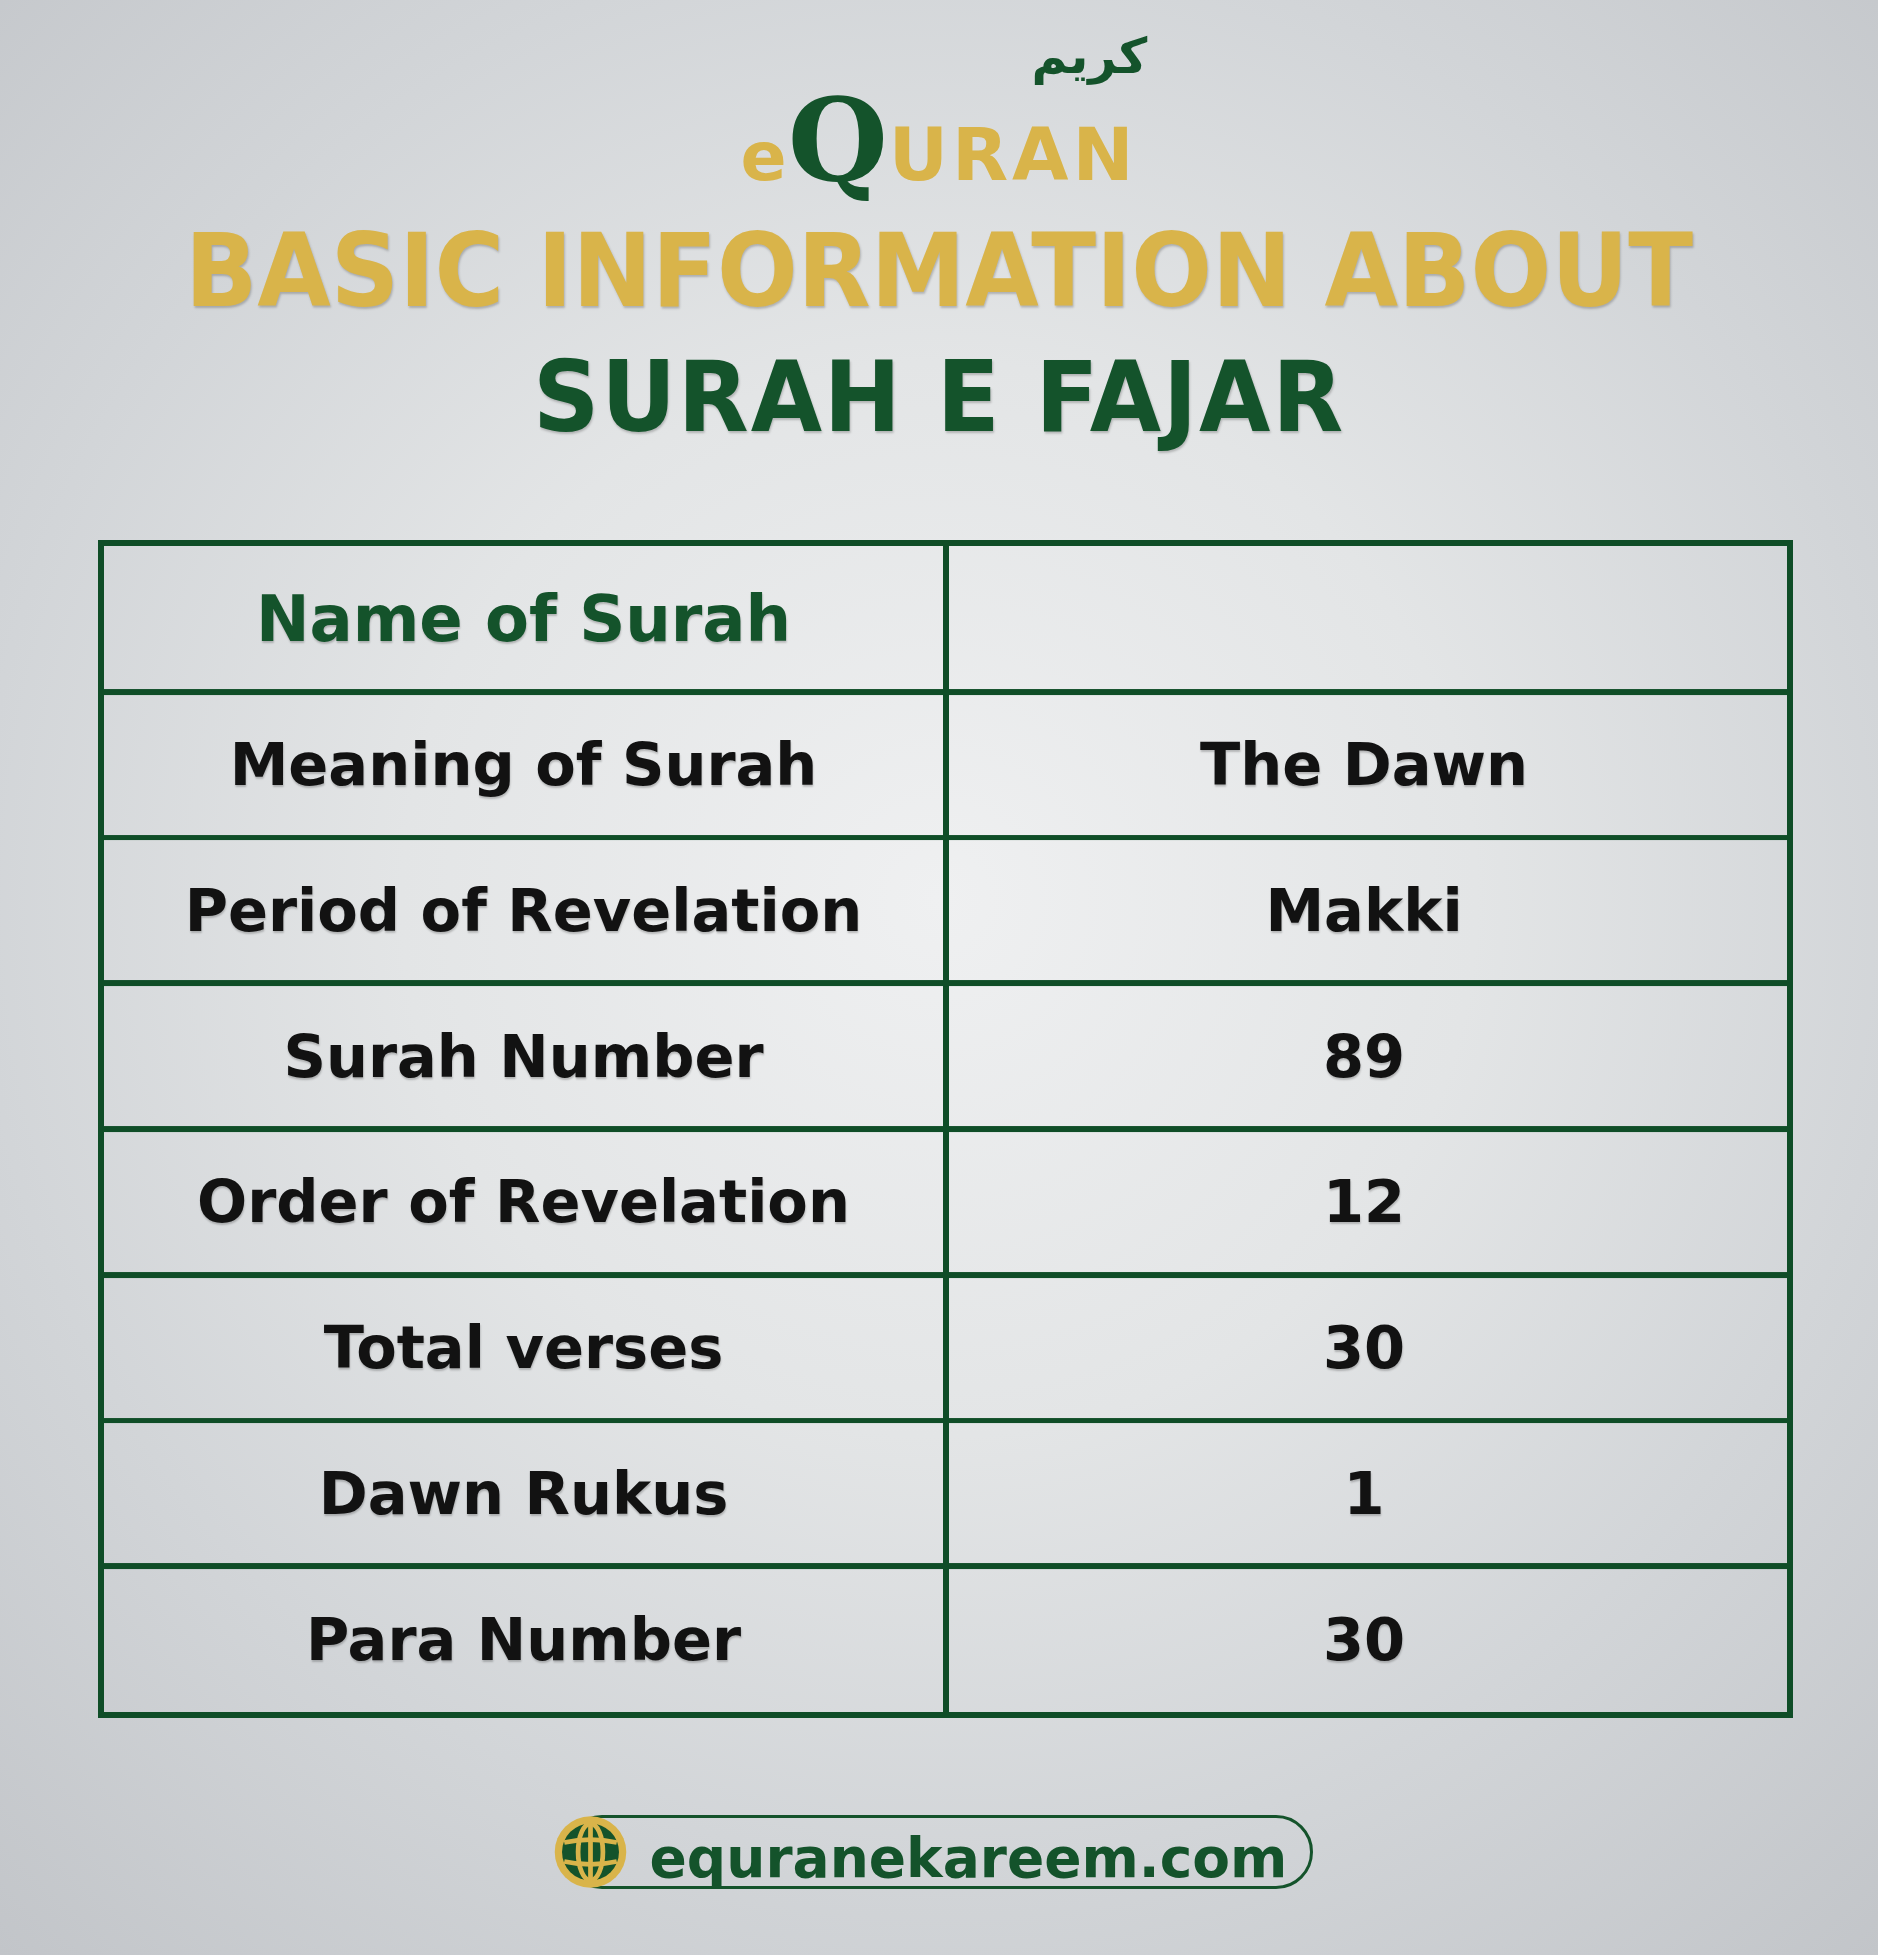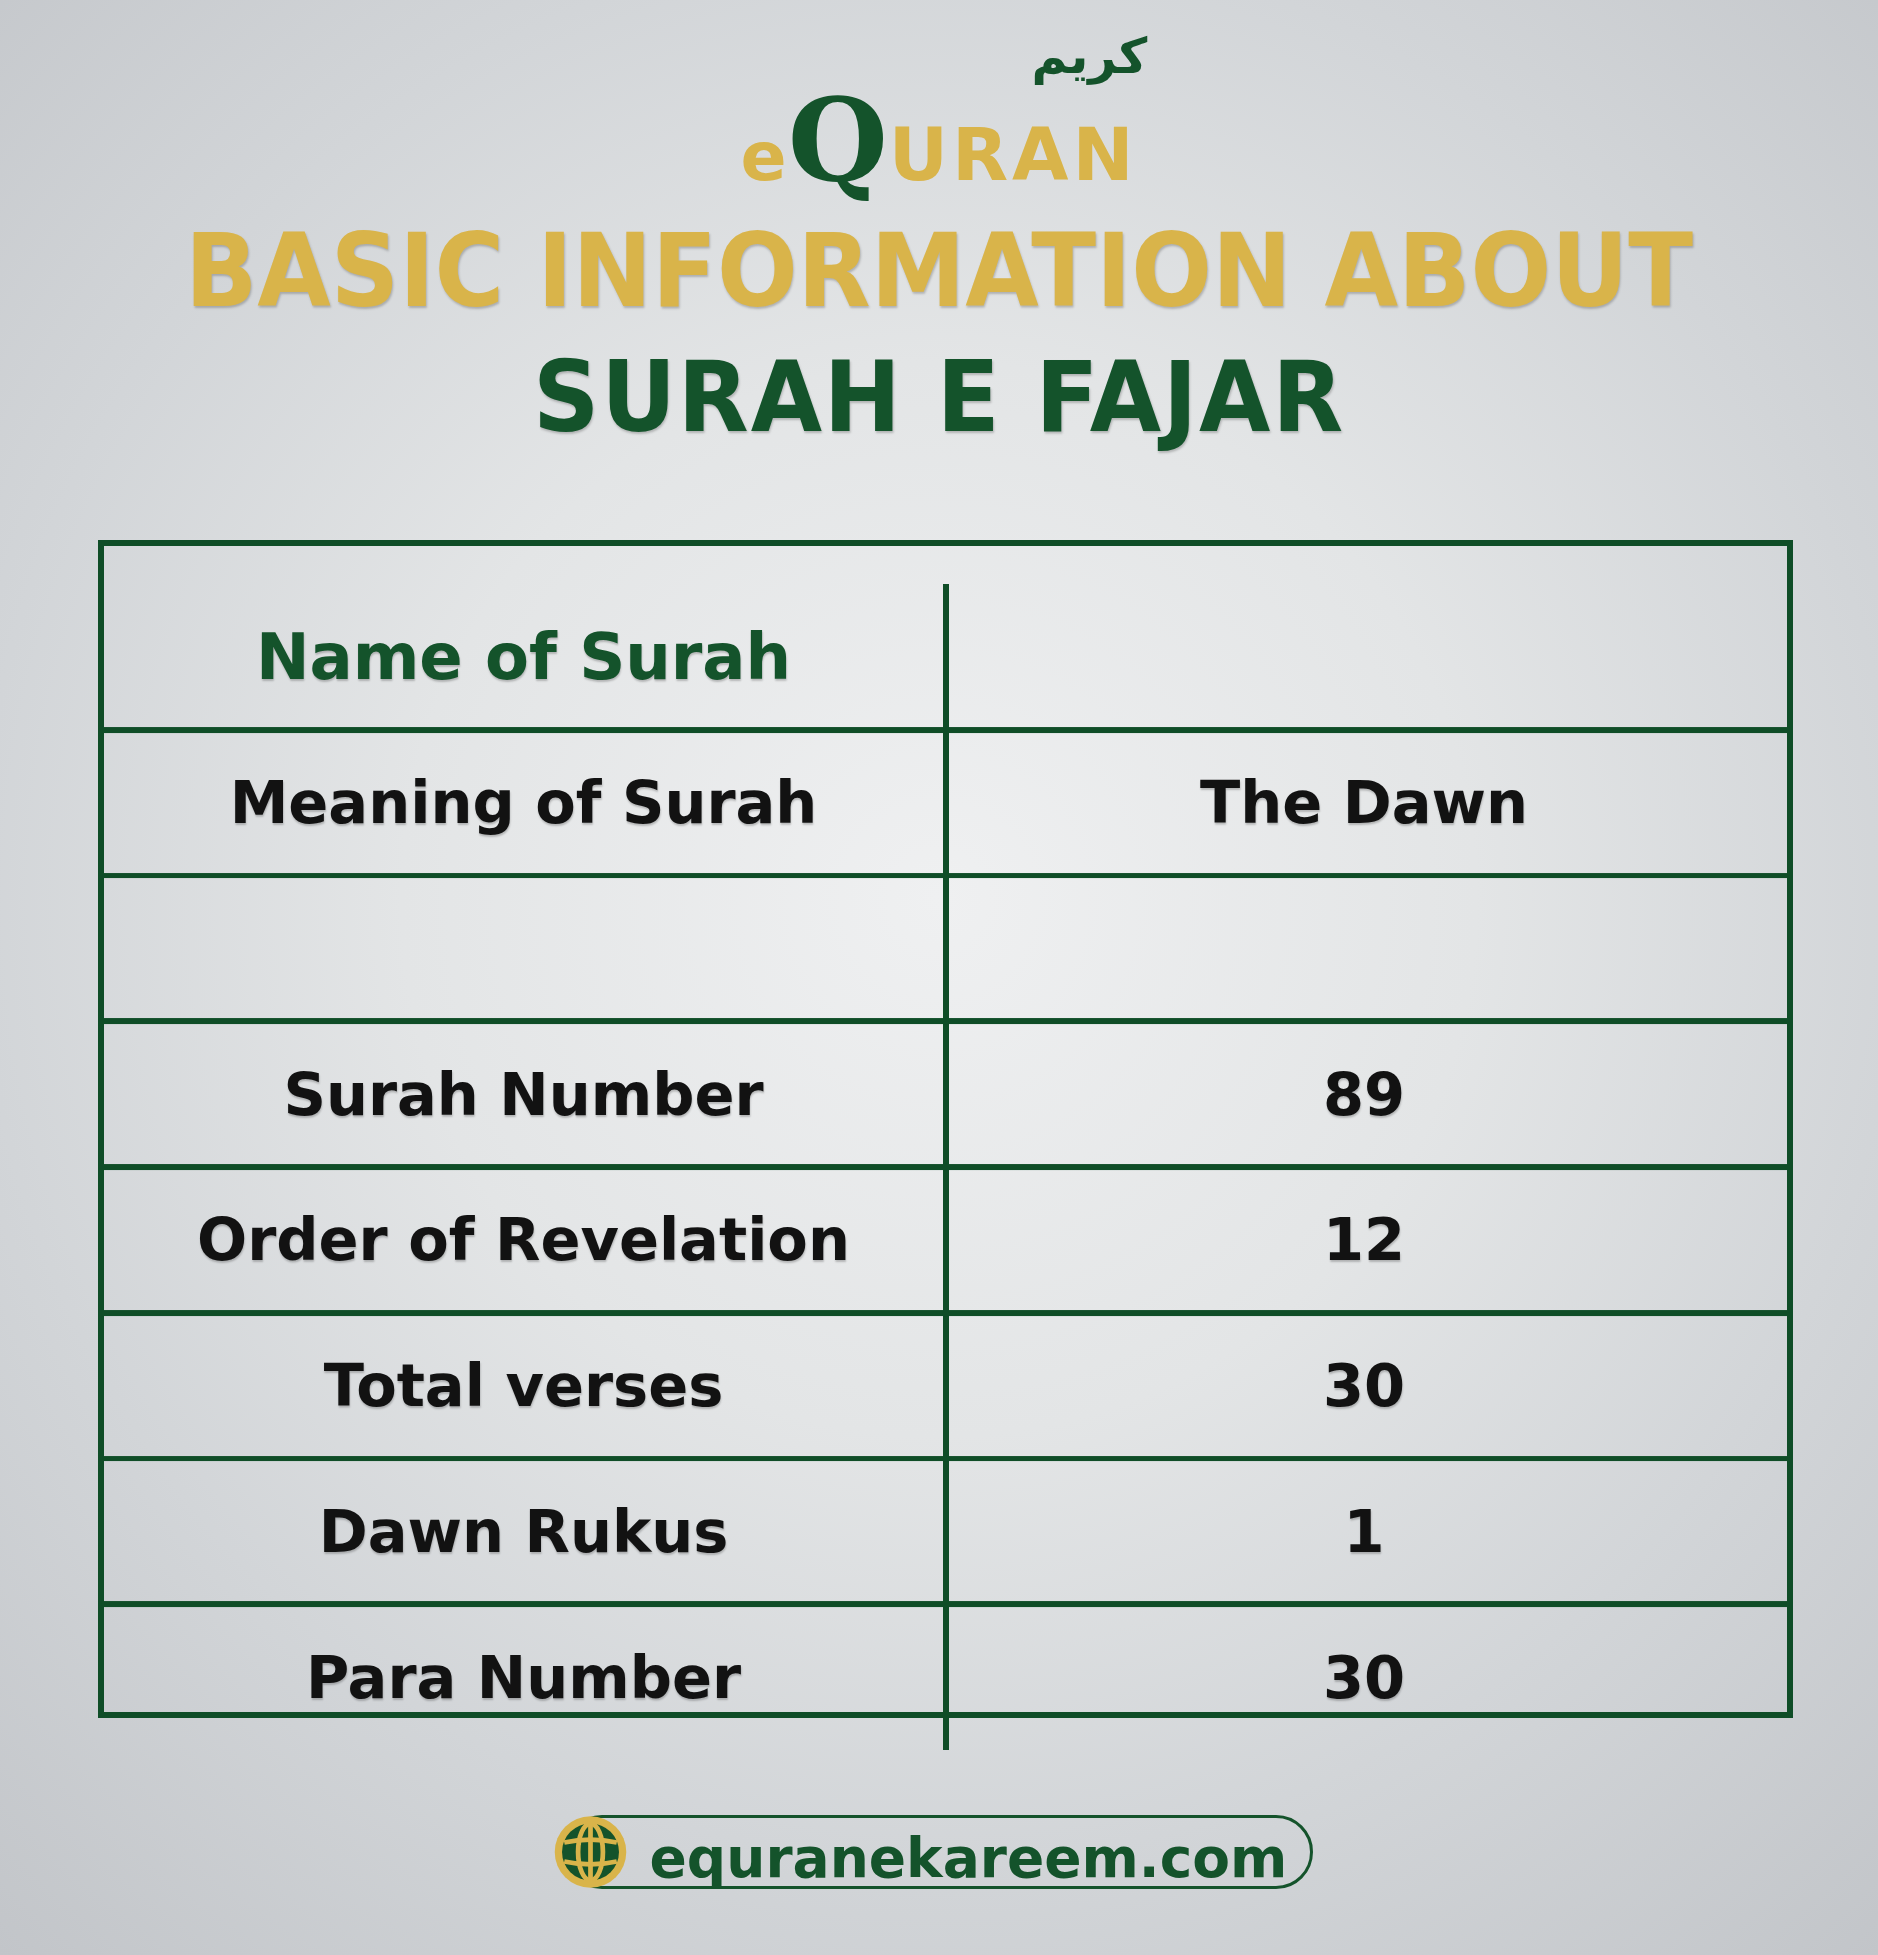--- a/index.html
+++ b/index.html
@@ -36,21 +36,21 @@
     text-shadow:1px 2.4px 2.4px rgba(0,0,0,.22);
   }
   .heading1{top:221px;font-size:101px;color:#D9B44A;transform:scaleX(.94);}
   .heading2{top:348px;font-size:98px;color:#14532B;transform:scaleX(.94);letter-spacing:2px;}
 
   
   .info-table{
     position:absolute;left:98px;top:540px;width:1695px;height:1178px;
     border:6.8px solid #0F4D27;box-sizing:border-box;
   }
-  .table-inner{position:relative;width:100%;height:100%;margin-top:38px;}
+  .table-inner{position:relative;width:100%;height:100%;}
   .vline{position:absolute;top:0;bottom:0;left:839px;width:5.9px;background:#0F4D27;}
   .hline{position:absolute;left:0;right:0;height:5.9px;background:#0F4D27;transform:translateY(-50%);}
   .hline.h1{top:12.5%}.hline.h2{top:25%}.hline.h3{top:37.5%}
   .hline.h4{top:50%}.hline.h5{top:62.5%}.hline.h6{top:75%}.hline.h7{top:87.5%}
   .trow{
     position:absolute;left:0;width:100%;height:12.5%;
     display:grid;grid-template-columns:839px 842px;
   }
   .trow.r0{top:0}.trow.r1{top:12.5%}.trow.r2{top:25%}.trow.r3{top:37.5%}
   .trow.r4{top:50%}.trow.r5{top:62.5%}.trow.r6{top:75%}.trow.r7{top:87.5%}
@@ -102,20 +102,24 @@
       <div class="hline h6"></div>
       <div class="hline h7"></div>
 
       <div class="trow r0">
         <div class="cell">Name of Surah</div>
       </div>
       <div class="trow r1">
         <div class="cell">Meaning of Surah</div>
         <div class="cell">The Dawn</div>
       </div>
+      <div class="trow r2">
+        <div class="cell">Period of Revelation</div>
+        <div class="cell">Makki</div>
+      </div>
       <div class="trow r3">
         <div class="cell">Surah Number</div>
         <div class="cell">89</div>
       </div>
       <div class="trow r4">
         <div class="cell">Order of Revelation</div>
         <div class="cell">12</div>
       </div>
       <div class="trow r5">
         <div class="cell">Total verses</div>

